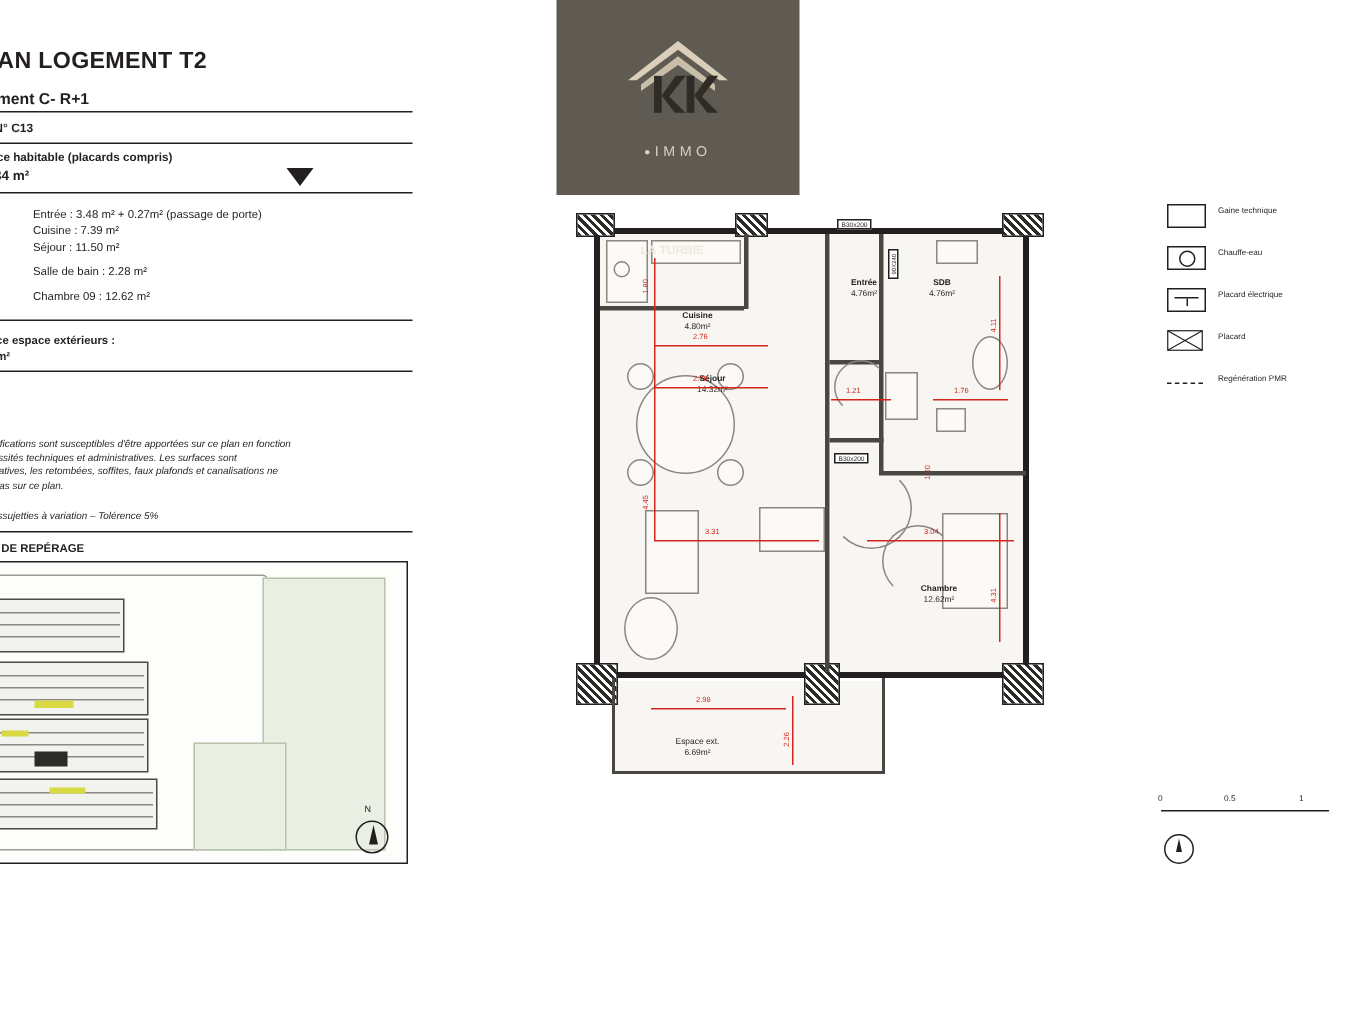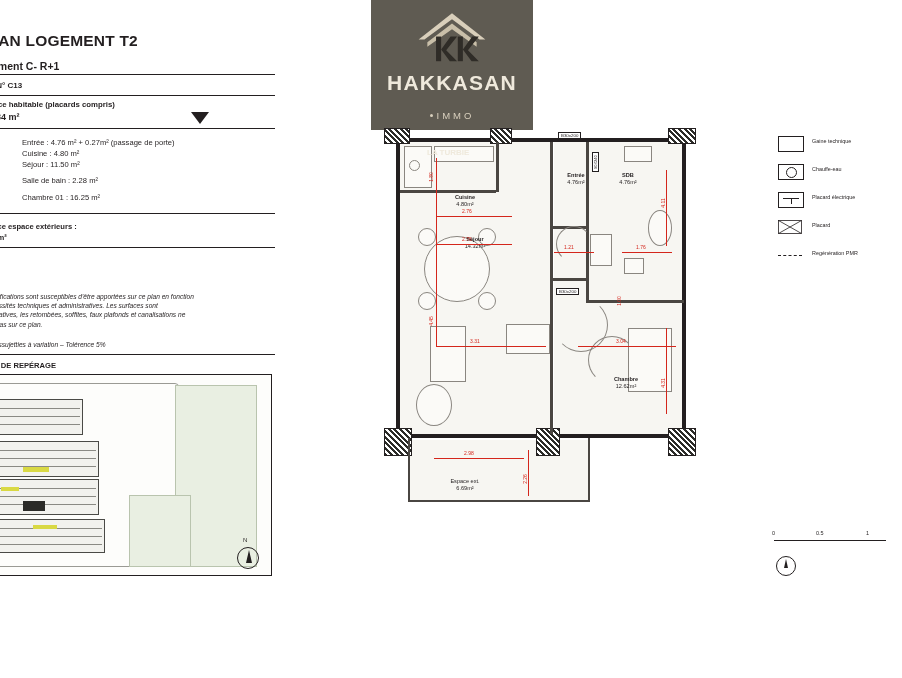--- a/index.html
+++ b/index.html
@@ -81,21 +81,21 @@
   #logo-mark{width:74px;height:58px;}
   #logo-name{
     color:#efe9dc;font-size:21px;font-weight:bold;letter-spacing:1.2px;margin-top:4px;
   }
   #logo-sub{
     color:#d8cfbd;font-size:9.5px;letter-spacing:3px;margin-top:15px;display:flex;align-items:center;gap:4px;
   }
   #logo-sub .dot{width:3px;height:3px;background:#d8cfbd;border-radius:50%;display:inline-block;}
 
   
-  #plan{left:378px;top:128px;width:320px;height:400px;}
+  #plan{left:378px;top:142px;width:320px;height:400px;}
   .wall{position:absolute;background:#231f20;}
   .wall-thin{position:absolute;background:#4a4642;}
   .hatch{
     position:absolute;
     background:repeating-linear-gradient(45deg,#2b2b28 0 2px,#ffffff 2px 4px);
     border:1px solid #231f20;
   }
   .room-fill{position:absolute;background:#f7f6f2;}
   .rlabel{position:absolute;text-align:center;font-size:5.6px;line-height:7px;color:#231f20;}
   .rlabel b{font-weight:bold;}
@@ -141,25 +141,25 @@
   <div id="title-main">PLAN LOGEMENT T2</div>
   <div id="title-sub">Bâtiment C- R+1</div>
   <div class="rule" style="top:74px;"></div>
   <div id="lot-line">LOT N° C13</div>
   <div class="rule" style="top:95px;"></div>
 
   <div id="surf-head">Surface habitable (placards compris)</div>
   <div id="surf-total">: 41.34 m²</div>
   <div class="rule" style="top:128px;"></div>
 
-  <div class="room-line" style="top:138px;">Entrée : 4.76 m² + 0.27m² (passage de porte)</div>
-  <div class="room-line" style="top:149px;">Cuisine : 4.80 m²</div>
+  <div class="room-line" style="top:138px;">Entrée : 3.48 m² + 0.27m² (passage de porte)</div>
+  <div class="room-line" style="top:149px;">Cuisine : 7.39 m²</div>
   <div class="room-line" style="top:160px;">Séjour : 11.50 m²</div>
   <div class="room-line" style="top:176px;">Salle de bain : 2.28 m²</div>
-  <div class="room-line" style="top:193px;">Chambre 01 : 16.25 m²</div>
+  <div class="room-line" style="top:193px;">Chambre 09 : 12.62 m²</div>
 
   <div class="rule" style="top:213px;"></div>
   <div id="ext-head">Surface espace extérieurs :</div>
   <div id="ext-val">: 6.69m²</div>
   <div class="rule" style="top:247px;"></div>
 
   <div id="legal">
     <div>Des modifications sont susceptibles d'être apportées sur ce plan en fonction</div>
     <div>des nécessités techniques et administratives. Les surfaces sont</div>
     <div>approximatives, les retombées, soffites, faux plafonds et canalisations ne</div>
@@ -213,21 +213,20 @@
   <svg id="logo-mark" viewBox="0 0 100 80">
     <path d="M50 6 L96 42 L88 42 L50 14 L12 42 L4 42 Z" fill="#d9cfbb"></path>
     <path d="M50 20 L84 46 L84 52 L50 28 L16 52 L16 46 Z" fill="#c9bfa9"></path>
     <g fill="#2f2c27">
       <rect x="28" y="38" width="7" height="34"></rect>
       <path d="M35 56 L48 38 L57 38 L42 57 L57 72 L47 72 Z"></path>
       <rect x="58" y="38" width="7" height="34"></rect>
       <path d="M65 56 L78 38 L87 38 L72 57 L87 72 L77 72 Z"></path>
     </g>
   </svg>
-  <div id="logo-name">HAKKASAN</div>
   <div id="logo-sub">
     <span class="dot"></span>
     <span>IMMO</span>
   </div>
 </div>
 
 <div class="abs" id="arrow-down"></div>
 
 <div class="abs" id="plan">
 

